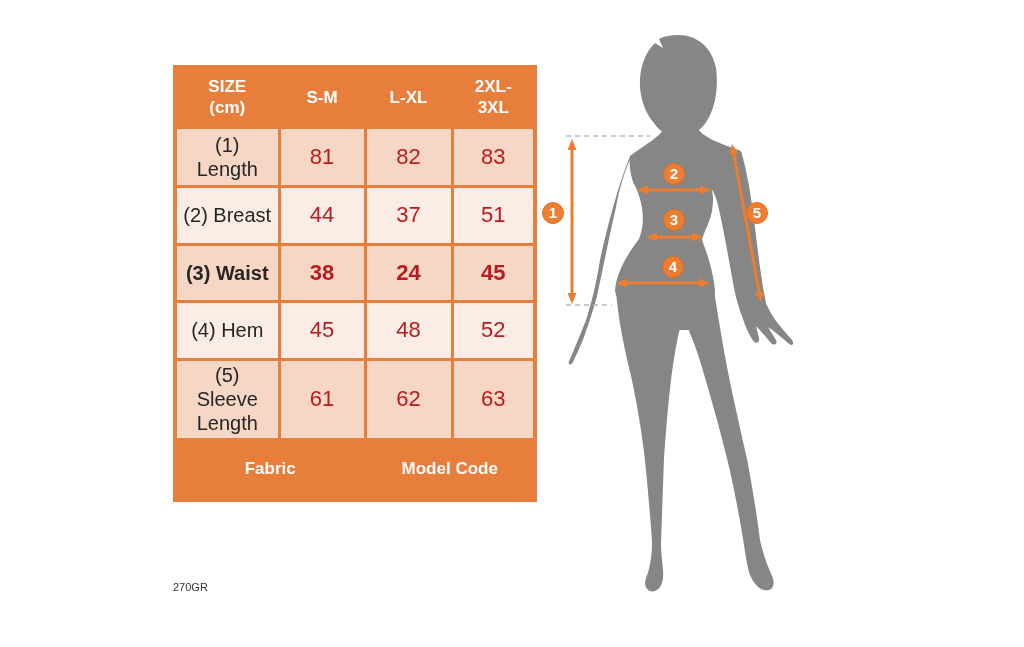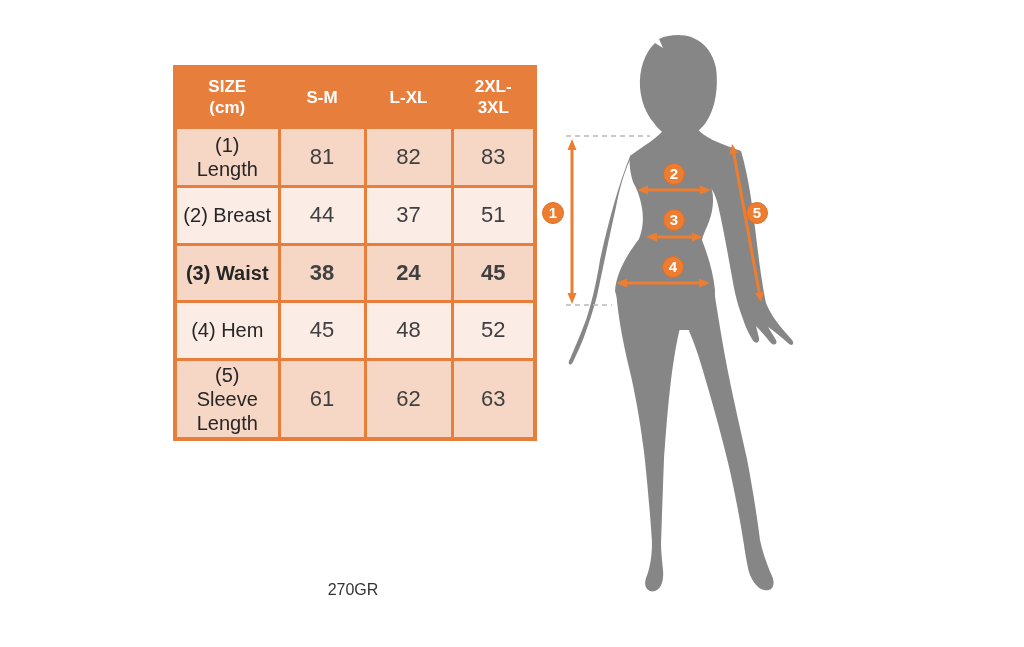--- a/index.html
+++ b/index.html
@@ -38,40 +38,40 @@
   tr.r-even td{background:#FBEDE6;}
   tr.r1{height:59px;} tr.r2{height:58px;margin-top:36px;} tr.r3{height:57px;font-weight:bold;}
   tr.r4{height:58px;} tr.r5{height:80px;}
   td.lbl{
     font-size:20px;
     color:#262626;
     line-height:1.2;
   }
   td.val{
     font-size:22px;
-    color:#404040;
+    color:#b91c1c;
   }
   tr.band{height:61px;}
   tr.band td{
     background:#E87E3C;
     color:#ffffff;
     font-size:17px;
     font-weight:bold;
   }
   tr.fdata{height:60px;}
   tr.fdata td{
     background:#F8DCCC;
     color:#1c1c1c;
     font-size:19px;
   }
   .weight-note{
     position:absolute;
     left:173px;top:581px;width:360px;
-    text-align:center;
-    font-size:16px;
+    text-align:left;
+    font-size:11px;
     color:#333333;
   }
   
   svg.figure{position:absolute;left:0;top:0;}
   .sil{fill:#868686;}
   .meas{stroke:#ED7D31;stroke-width:3;fill:none;}
   .ah{fill:#ED7D31;}
   .dash{stroke:#b9b9b9;stroke-width:1.5;stroke-dasharray:5 4;fill:none;}
   .badge{fill:#ED7D31;stroke:#DE6F27;stroke-width:1;}
   .badge-t{
@@ -124,20 +124,24 @@
       <td class="lbl">(4) Hem</td>
       <td class="val">45</td>
       <td class="val">48</td>
       <td class="val">52</td>
     </tr>
     <tr class="r-odd r5">
       <td class="lbl">(5) Sleeve Length</td>
       <td class="val">61</td>
       <td class="val">62</td>
       <td class="val">63</td>
+    </tr>
+    <tr class="band">
+      <td colspan="2">Fabric</td>
+      <td colspan="2">Model Code</td>
     </tr>
   </tbody>
     </table>
 
   <div class="weight-note">270GR</div>
 
   <svg class="figure" width="1024" height="647" viewBox="0 0 1024 647">
 
     <path class="sil" d="
       M 678 35

